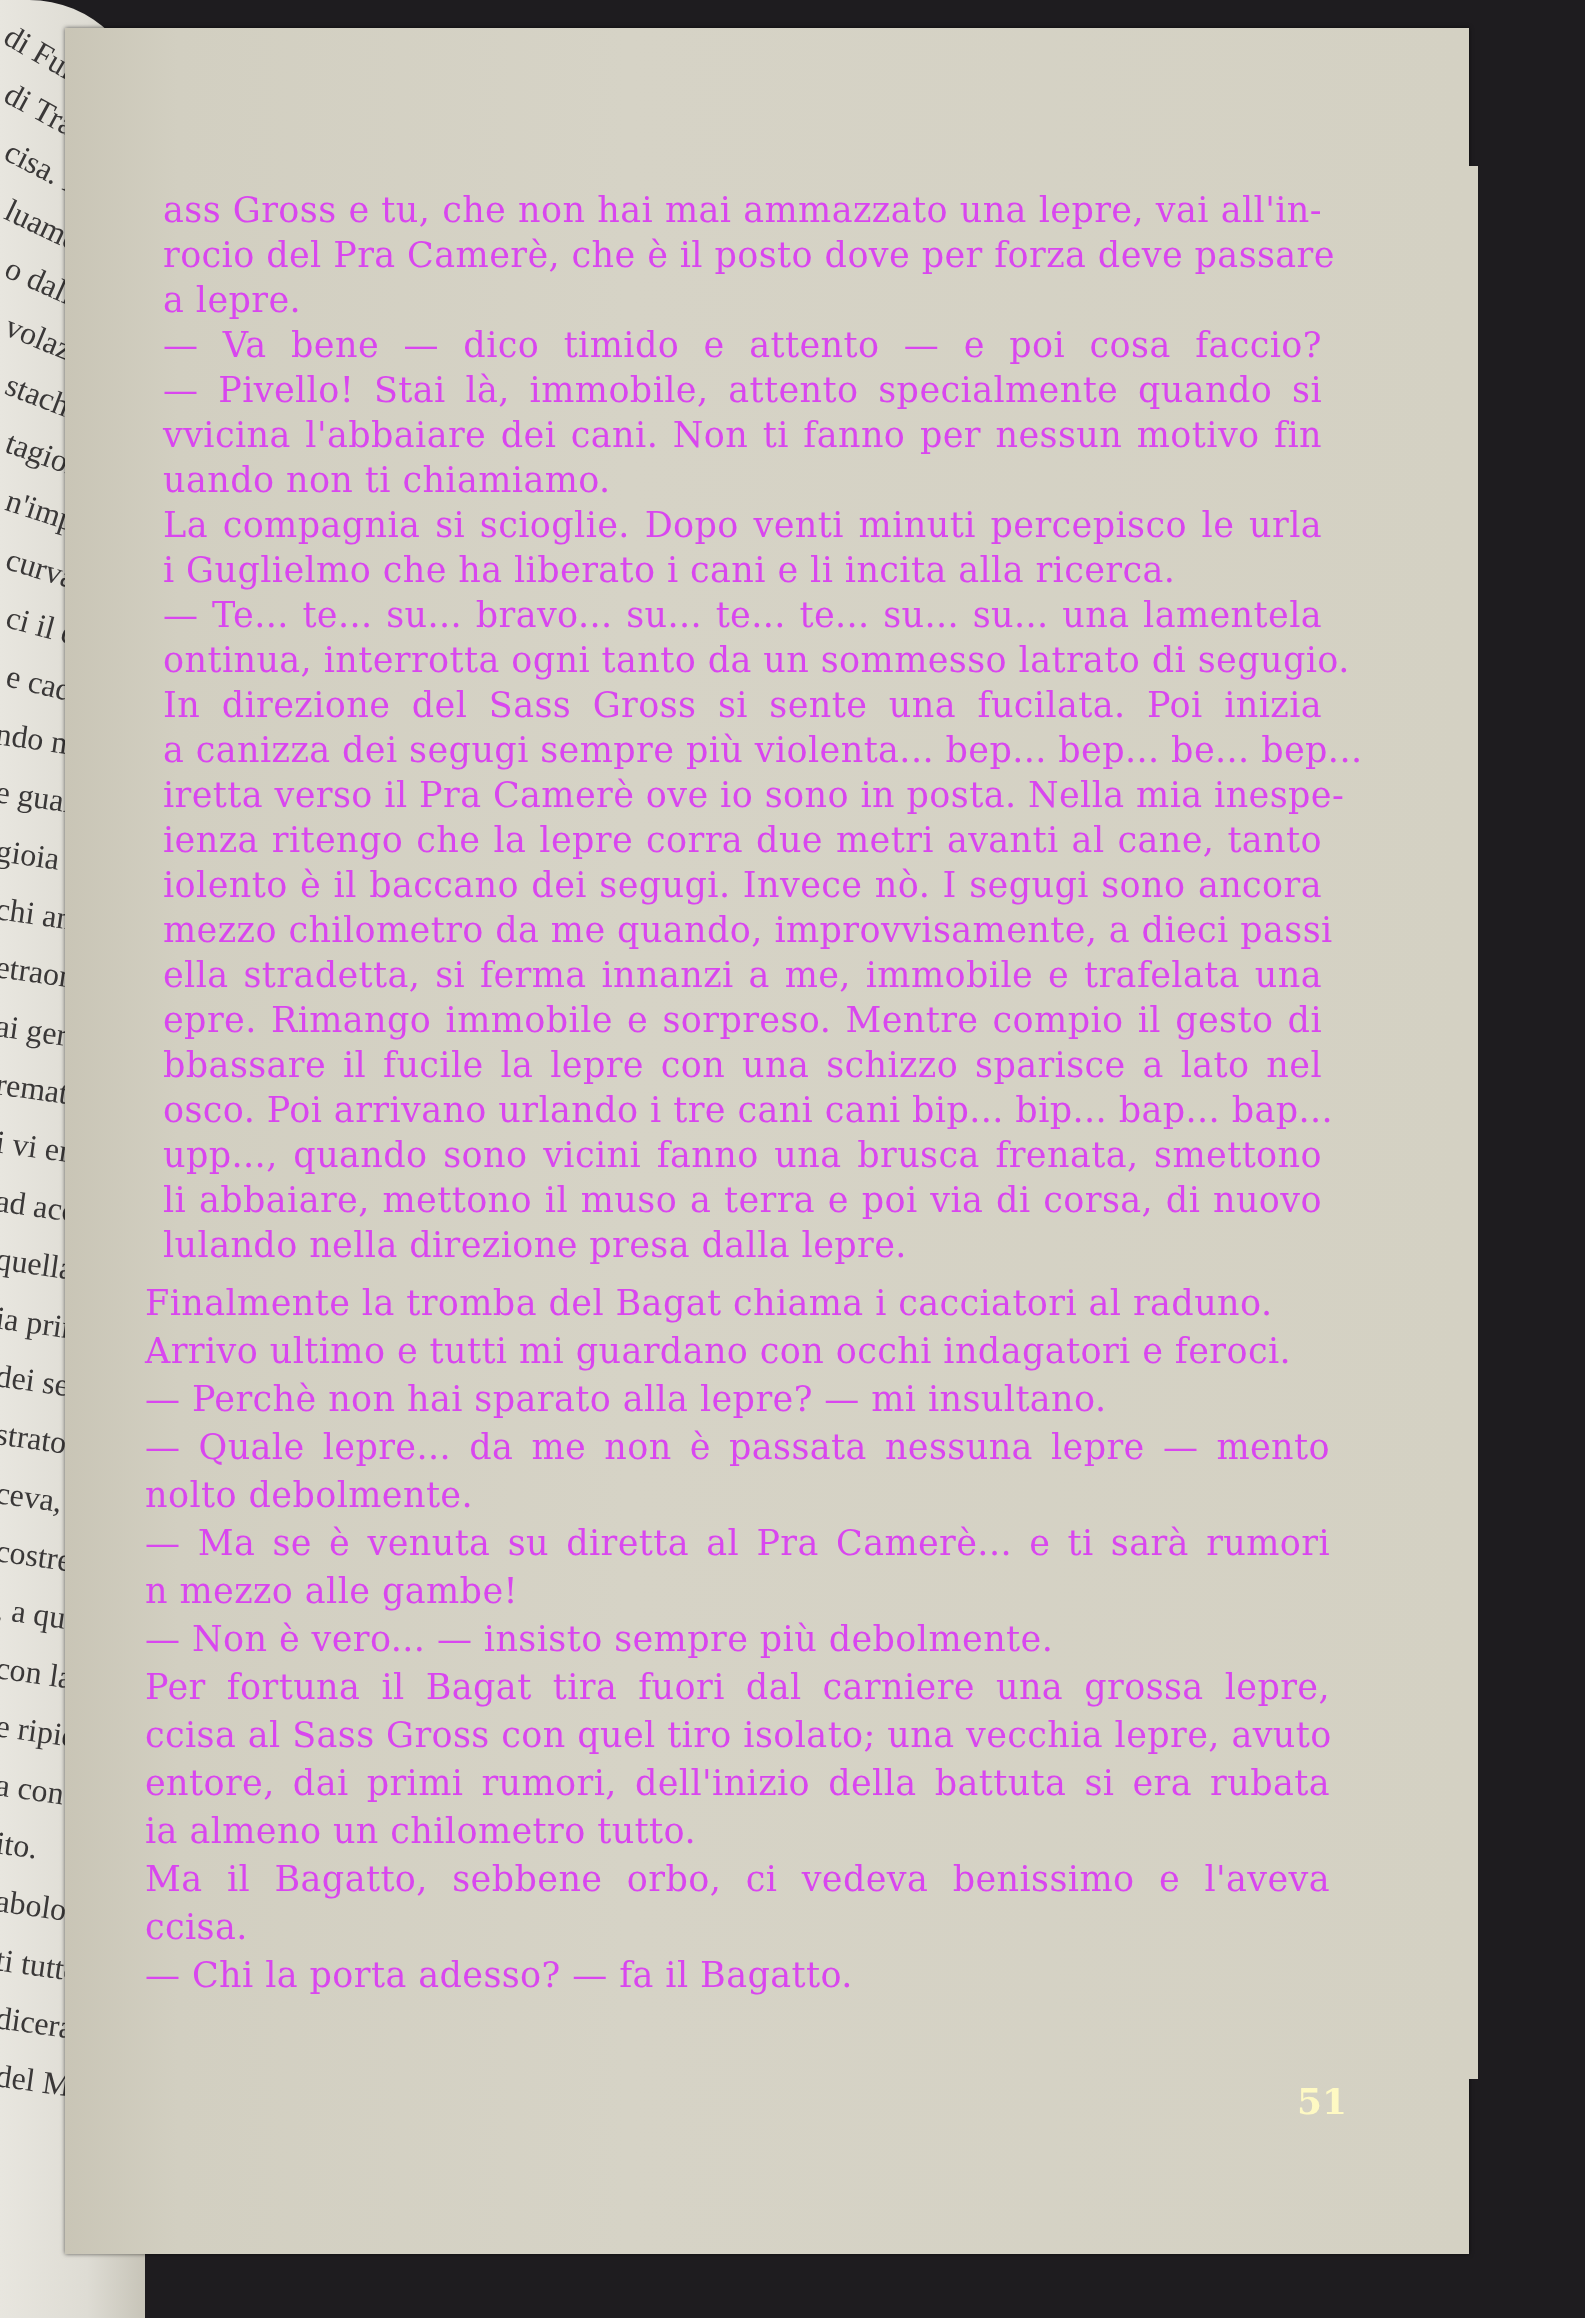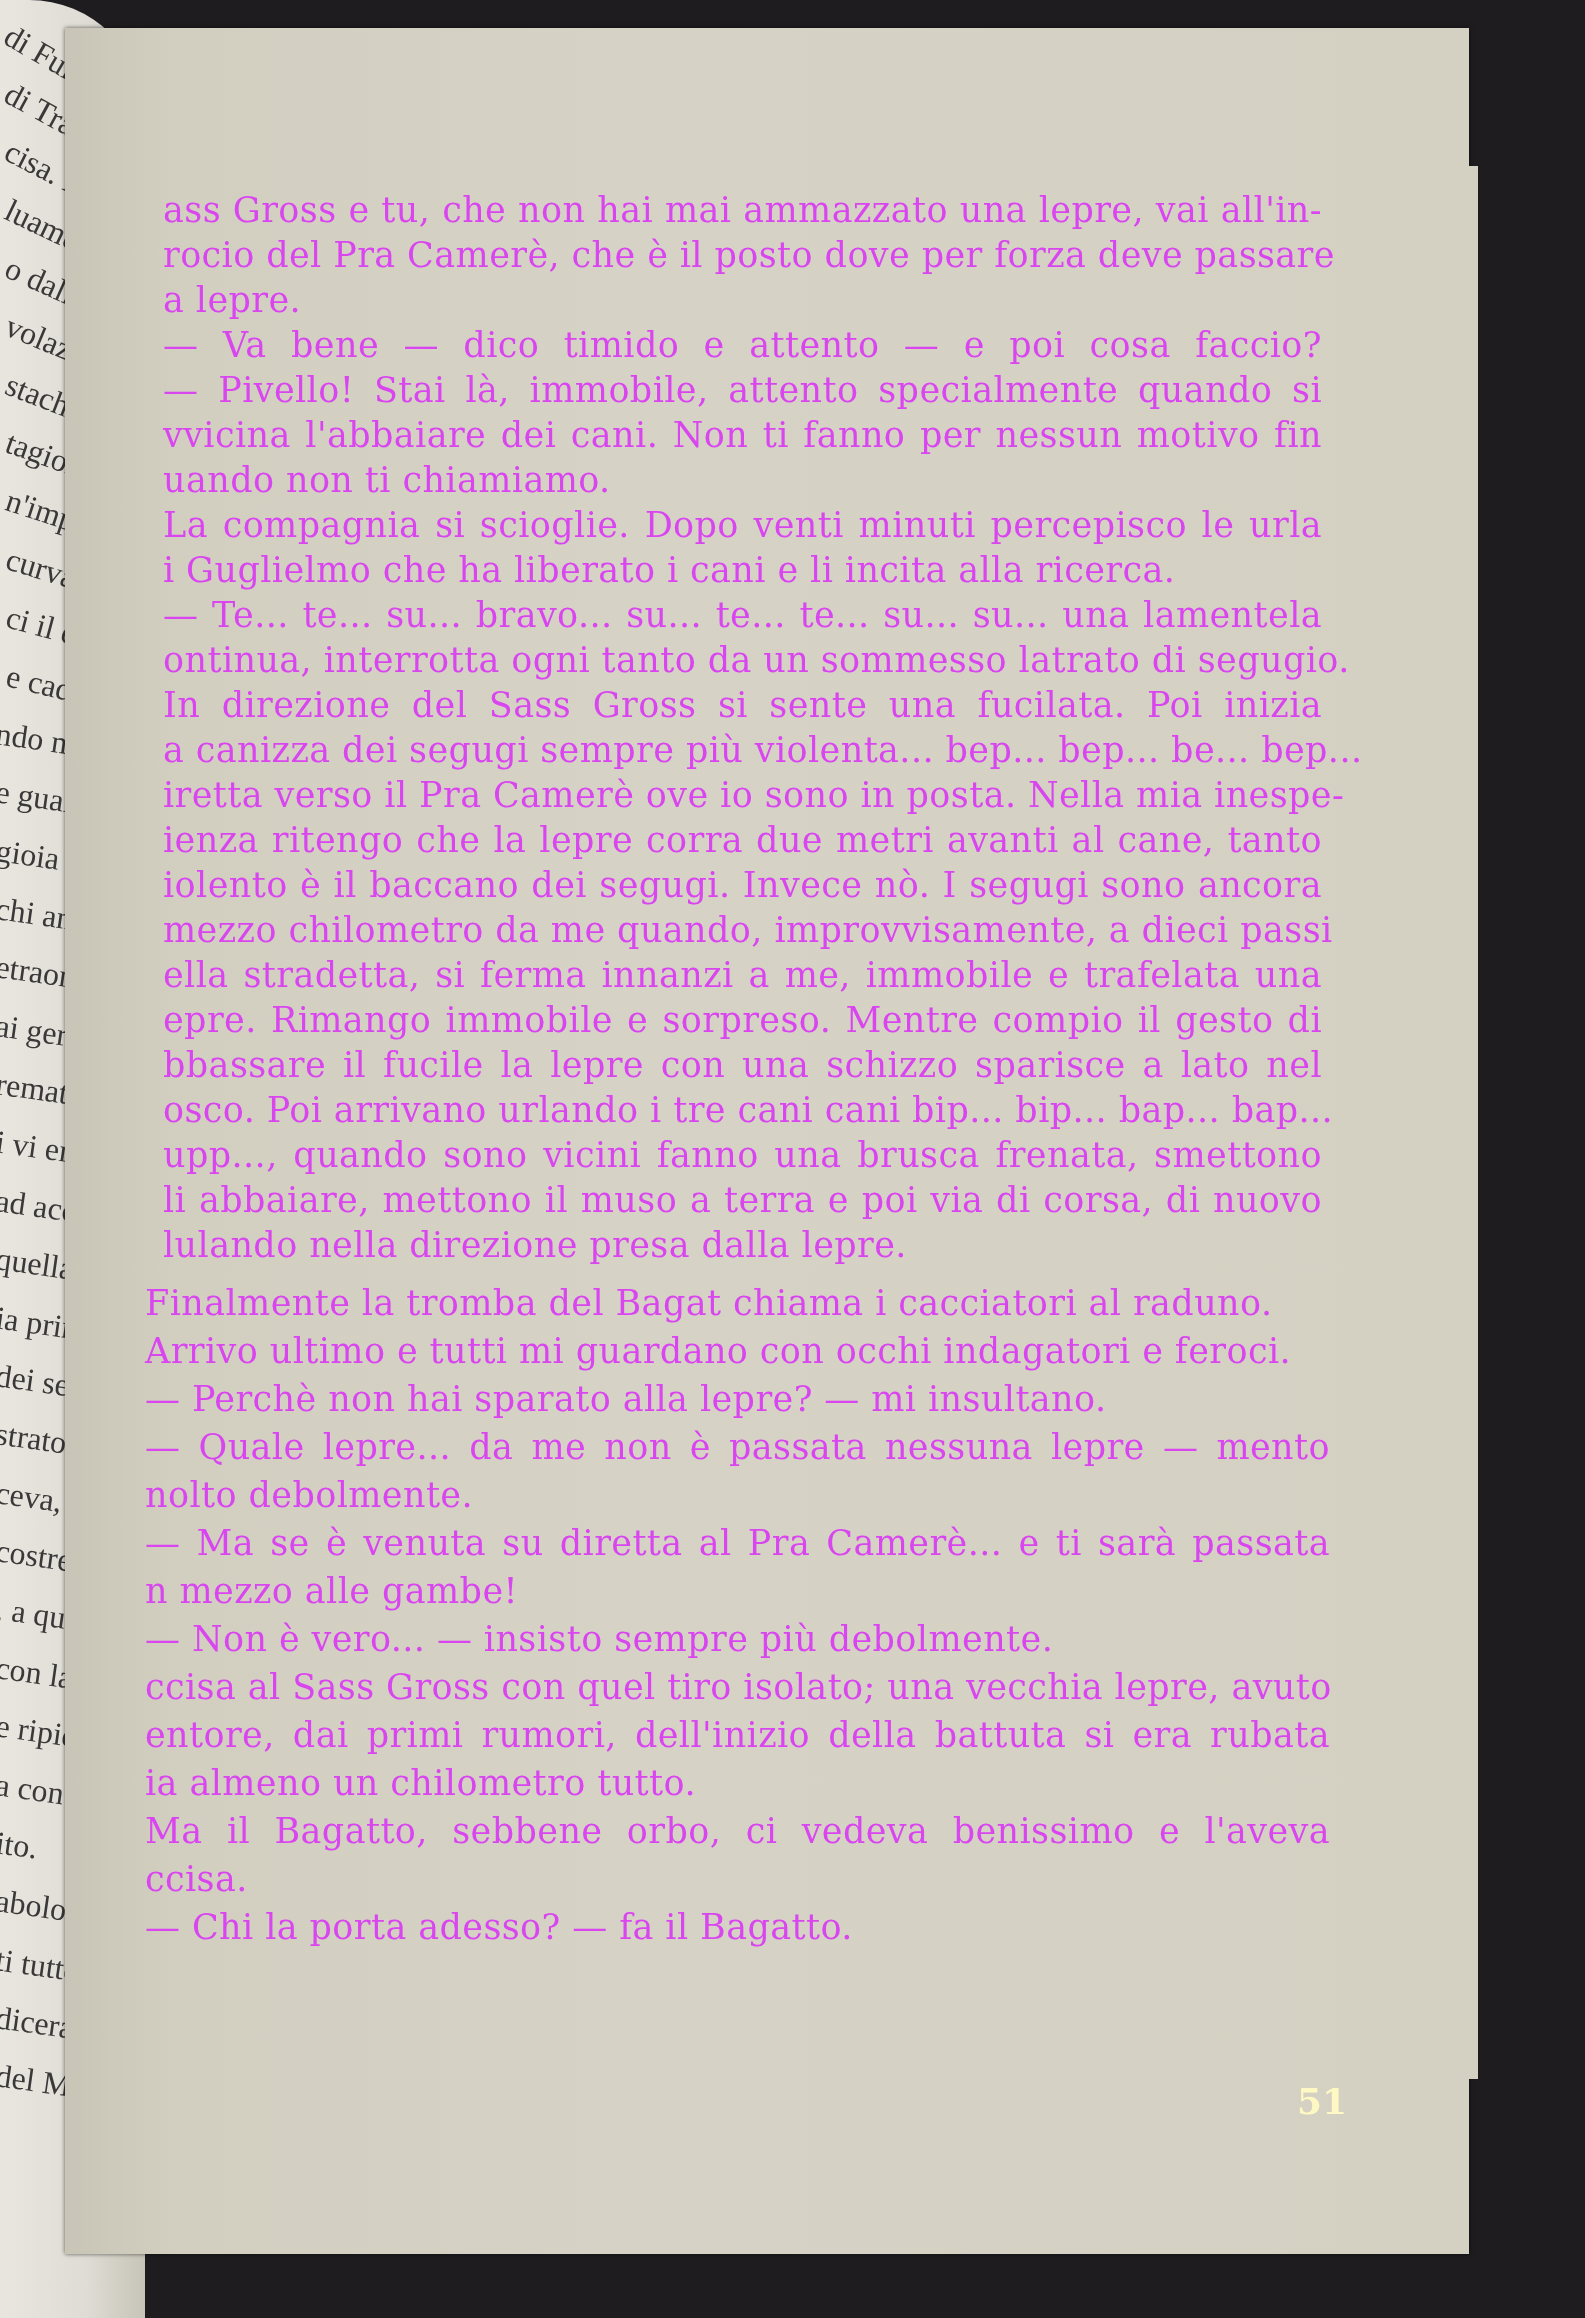--- a/index.html
+++ b/index.html
@@ -161,23 +161,24 @@
     <span class="line">upp..., quando sono vicini fanno una brusca frenata, smettono</span>
     <span class="line">li abbaiare, mettono il muso a terra e poi via di corsa, di nuovo</span>
     <span class="line last">lulando nella direzione presa dalla lepre.</span>
   </div>
 <div class="lower-block" id="lower">
     <span class="line last">Finalmente la tromba del Bagat chiama i cacciatori al raduno.</span>
     <span class="line last">Arrivo ultimo e tutti mi guardano con occhi indagatori e feroci.</span>
     <span class="line last">— Perchè non hai sparato alla lepre? — mi insultano.</span>
     <span class="line">— Quale lepre... da me non è passata nessuna lepre — mento</span>
     <span class="line last">nolto debolmente.</span>
-    <span class="line">— Ma se è venuta su diretta al Pra Camerè... e ti sarà passata</span>
+    <span class="line">— Ma se è venuta su diretta al Pra Camerè... e ti sarà rumori</span>
     <span class="line last">n mezzo alle gambe!</span>
     <span class="line last">— Non è vero... — insisto sempre più debolmente.</span>
+    <span class="line">Per fortuna il Bagat tira fuori dal carniere una grossa lepre,</span>
     <span class="line">ccisa al Sass Gross con quel tiro isolato; una vecchia lepre, avuto</span>
     <span class="line">entore, dai primi rumori, dell'inizio della battuta si era rubata</span>
     <span class="line last">ia almeno un chilometro tutto.</span>
     <span class="line">Ma il Bagatto, sebbene orbo, ci vedeva benissimo e l'aveva</span>
     <span class="line last">ccisa.</span>
     <span class="line last">— Chi la porta adesso? — fa il Bagatto.</span>
   </div>
 
 <div class="page-number">51</div>
 

